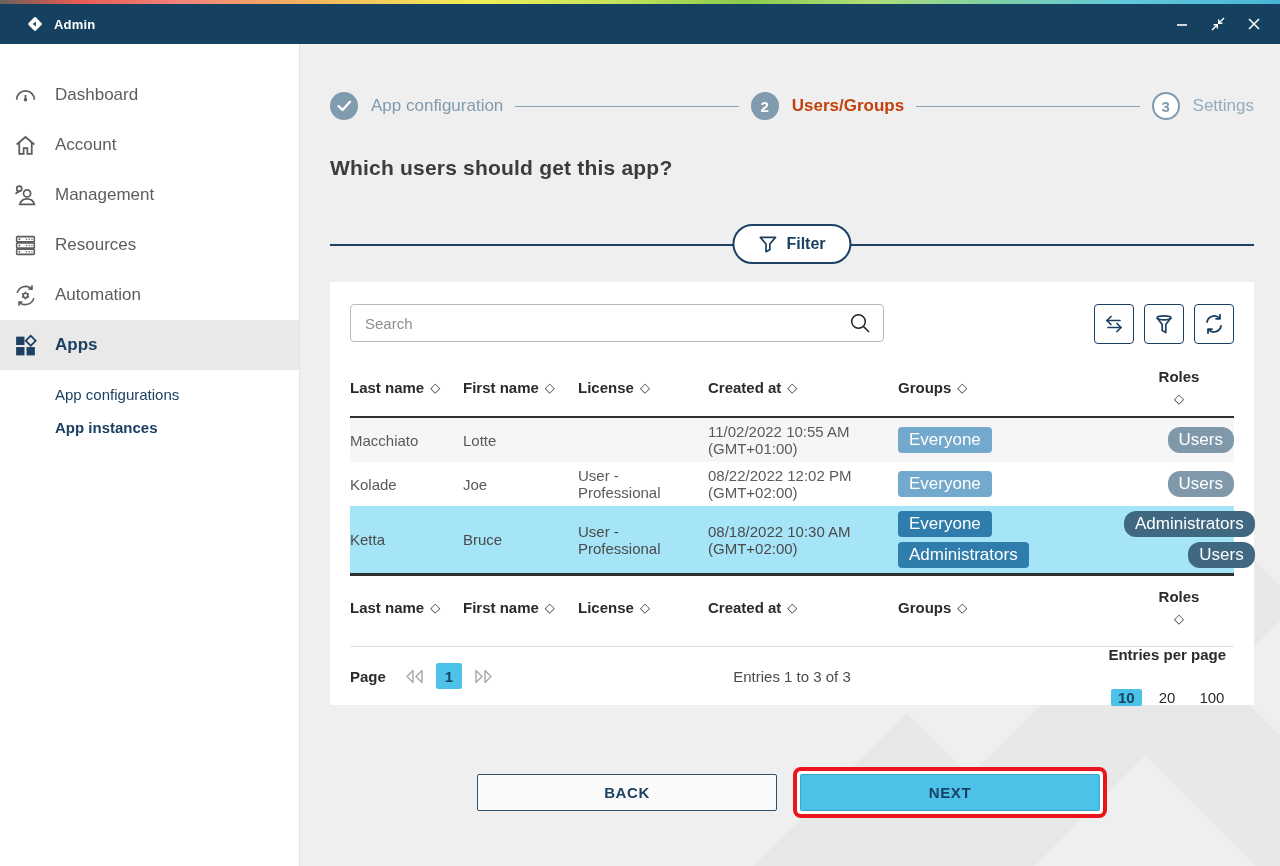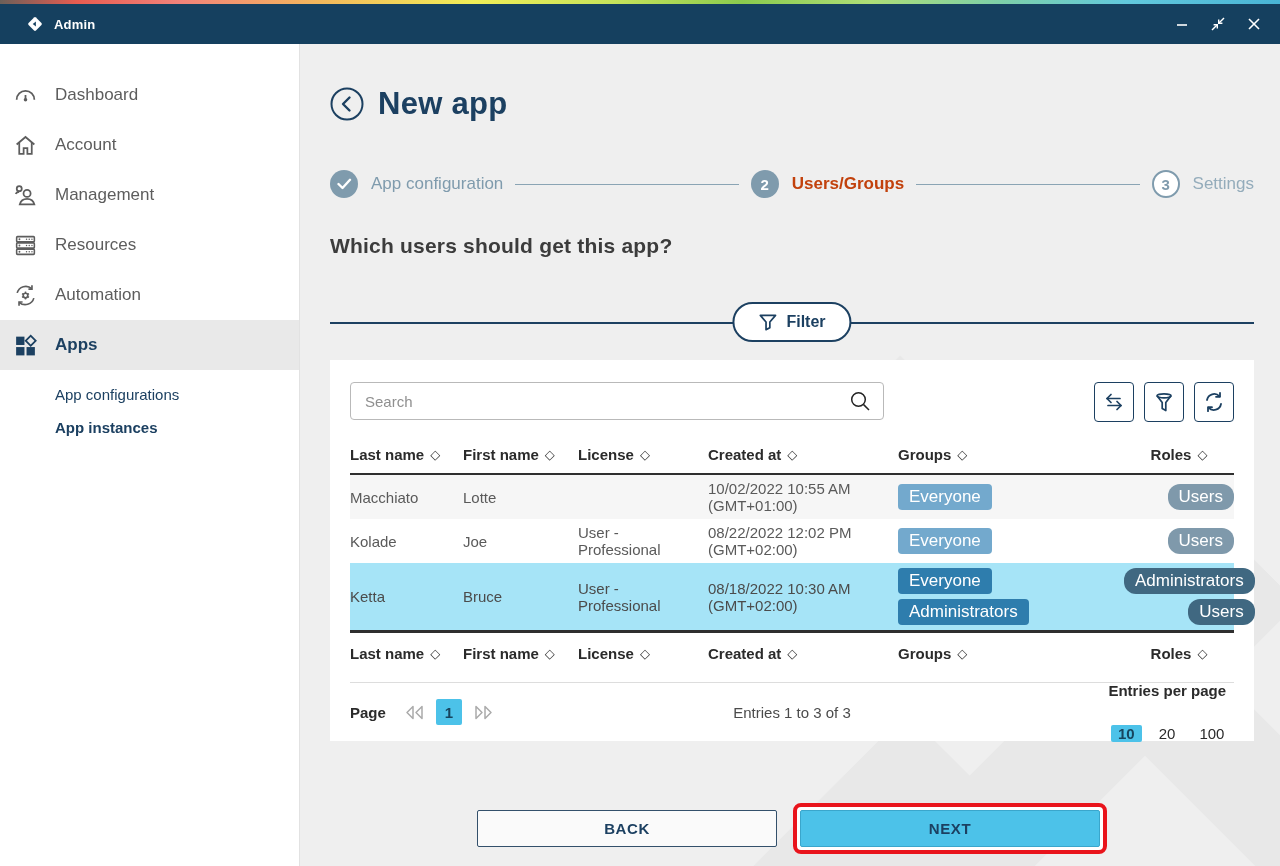--- a/index.html
+++ b/index.html
@@ -71,21 +71,21 @@
   .tool-btns { margin-left:auto; display:flex; gap:10px; }
   .tool-btn { width:40px; height:40px; background:#fff; border:1.5px solid var(--c-navy,#1c4061); border-radius:4px;
     display:flex; align-items:center; justify-content:center; cursor:pointer; }
 
   
   .grid-row { display:grid; grid-template-columns:113px 115px 130px 190px 226px 1fr; align-items:center; }
   .thead { margin-top:24px; padding-bottom:10px; border-bottom:2px solid #2f2f2f; }
   .thead.bottom { border-bottom:none; border-top:3px solid #2f2f2f; padding-top:12px; padding-bottom:4px; margin-top:0; }
   .th { font-size:15px; font-weight:bold; color:#2b2b2b; display:flex; align-items:center; gap:6px; cursor:pointer; }
   .th .dia { font-size:13px; font-weight:normal; color:#2b2b2b; }
-  .th:last-child { justify-content:center; }
+  .th:last-child { justify-content:space-between;flex-direction:column; }
   .trow { min-height:43px; padding:5px 0; font-size:15px; color:#5a5a5a; cursor:pointer; }
   .trow.alt { background:#f6f6f6; }
   .trow.selected { background:var(--c-selrow,#a6e4f7); color:#4b4b4b; }
   .cell-badges { display:flex; flex-direction:column; align-items:flex-start; gap:5px; }
   .cell-badges.right { align-items:flex-end; }
   .badge { color:#fff; font-size:17px; padding:3px 11px; white-space:nowrap; }
   .badge.group { background:var(--c-group,#73a9cd); border-radius:4px; }
   .badge.role  { background:var(--c-role,#7f99ab);  border-radius:12px; }
   .trow.selected .badge.group { background:var(--c-group-sel,#2e7dad); }
   .trow.selected .badge.role  { background:var(--c-role-sel,#406881); }
@@ -238,27 +238,20 @@
       <div class="side-sub-item active">App instances</div>
     </div>
   </div>
 
   <div class="main">
     <div class="wm wm1"></div>
     <div class="wm wm2"></div>
     <div class="wm wm3"></div>
 
     <div class="content">
-      <div class="page-head">
-        <svg class="back-circle" viewBox="0 0 34 34" fill="none" stroke="#1c4061">
-          <circle cx="17" cy="17" r="15.5" stroke-width="2"></circle>
-          <polyline points="19.5,10.5 13,17 19.5,23.5" stroke-width="2.4" stroke-linecap="round" stroke-linejoin="round"></polyline>
-        </svg>
-        <span class="page-title">New app</span>
-      </div>
 
       <div class="stepper">
         <div class="step">
           <span class="step-circle">
             <svg width="15" height="12" viewBox="0 0 15 12" fill="none" stroke="#fff" stroke-width="2.4" stroke-linecap="round" stroke-linejoin="round">
                 <polyline points="1.5,6 5.5,10 13,1.8"></polyline>
               </svg>
           </span>
           <span class="step-label">App configuration</span>
         </div>
@@ -345,21 +338,21 @@
             <div class="th">
               <span>Roles</span>
               <span class="dia">◇</span>
             </div>
           </div>
         <div id="table-body">
             <div class="grid-row trow alt">
               <div style="padding-right: 14px;">Macchiato</div>
               <div style="padding-right: 14px;">Lotte</div>
               <div style="padding-right: 14px;"></div>
-              <div style="padding-right: 14px;">10/02/2022 10:55 AM (GMT+01:00)</div>
+              <div style="padding-right: 14px;">11/02/2022 10:55 AM (GMT+01:00)</div>
               <div class="cell-badges">
                 <span class="badge group">Everyone</span>
               </div>
               <div class="cell-badges right">
                 <span class="badge role">Users</span>
               </div>
             </div>
             <div class="grid-row trow">
               <div style="padding-right: 14px;">Kolade</div>
               <div style="padding-right: 14px;">Joe</div>

